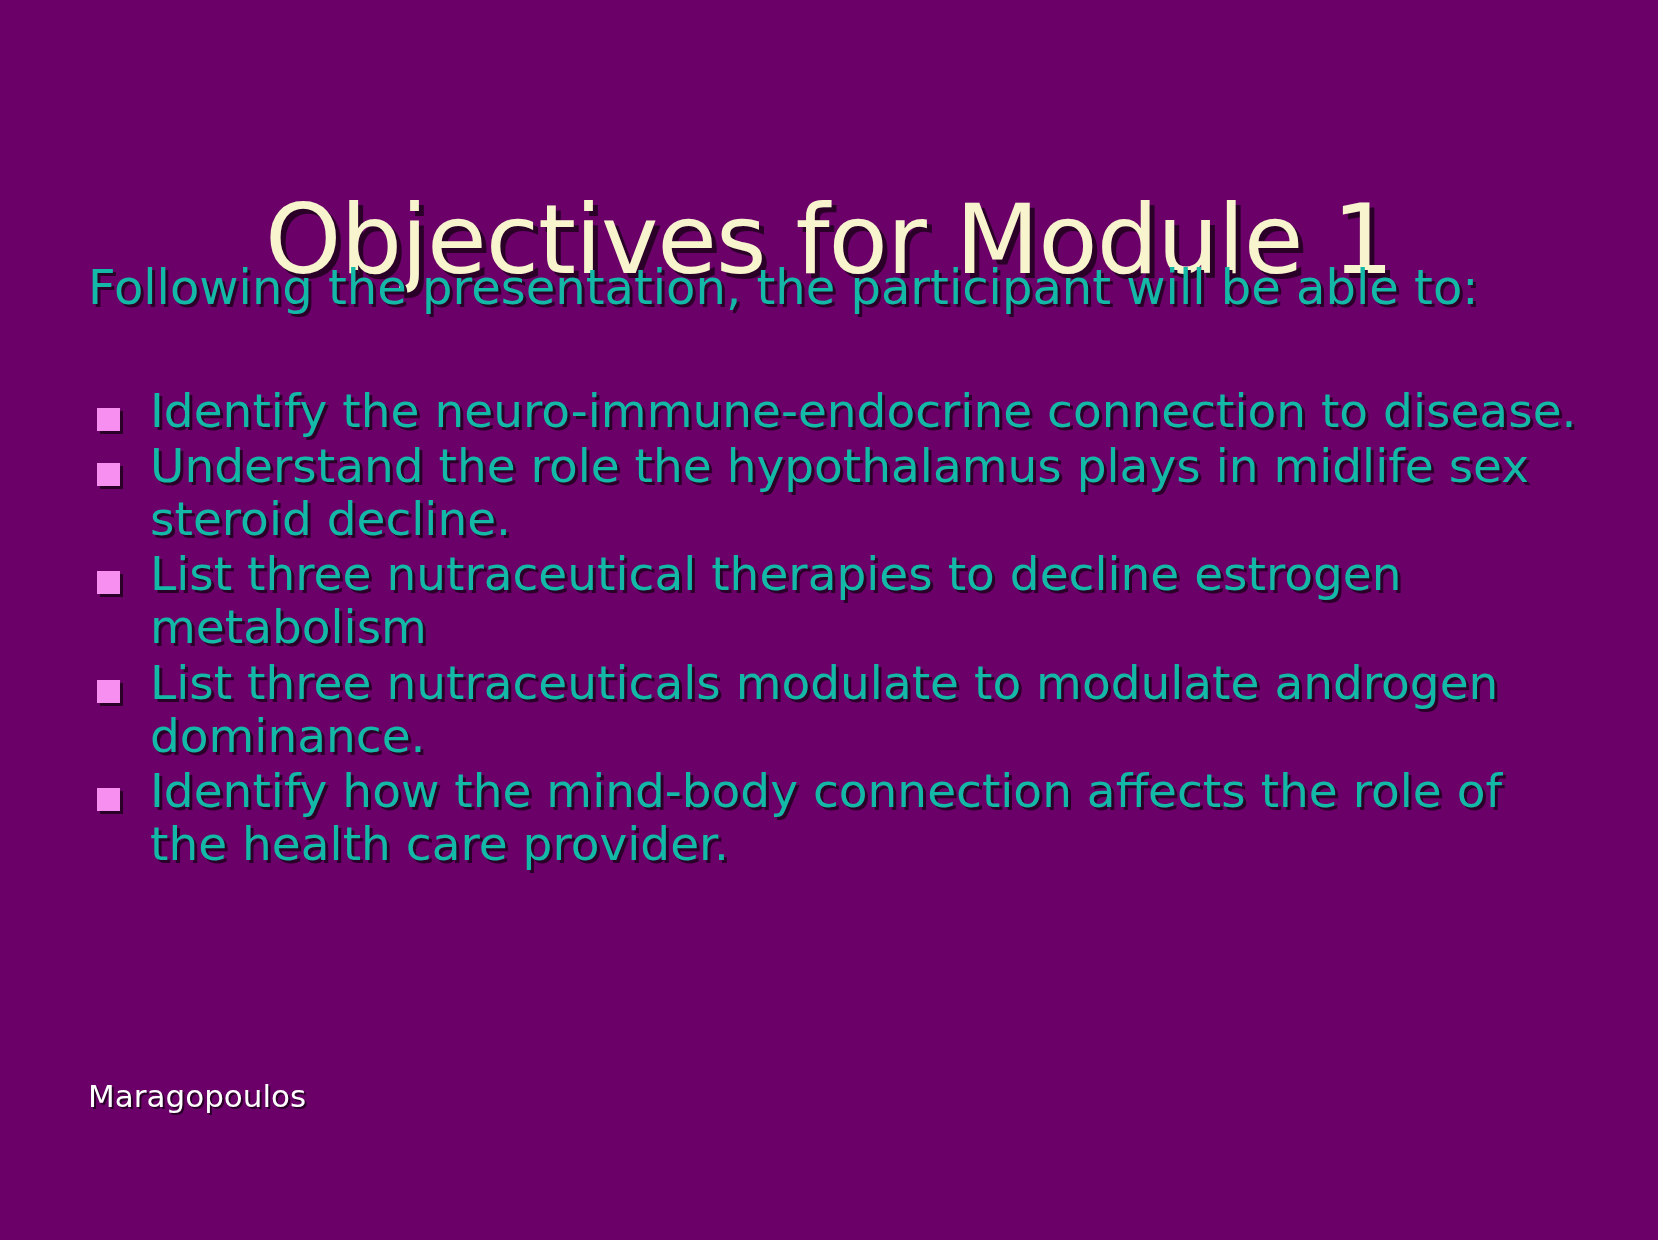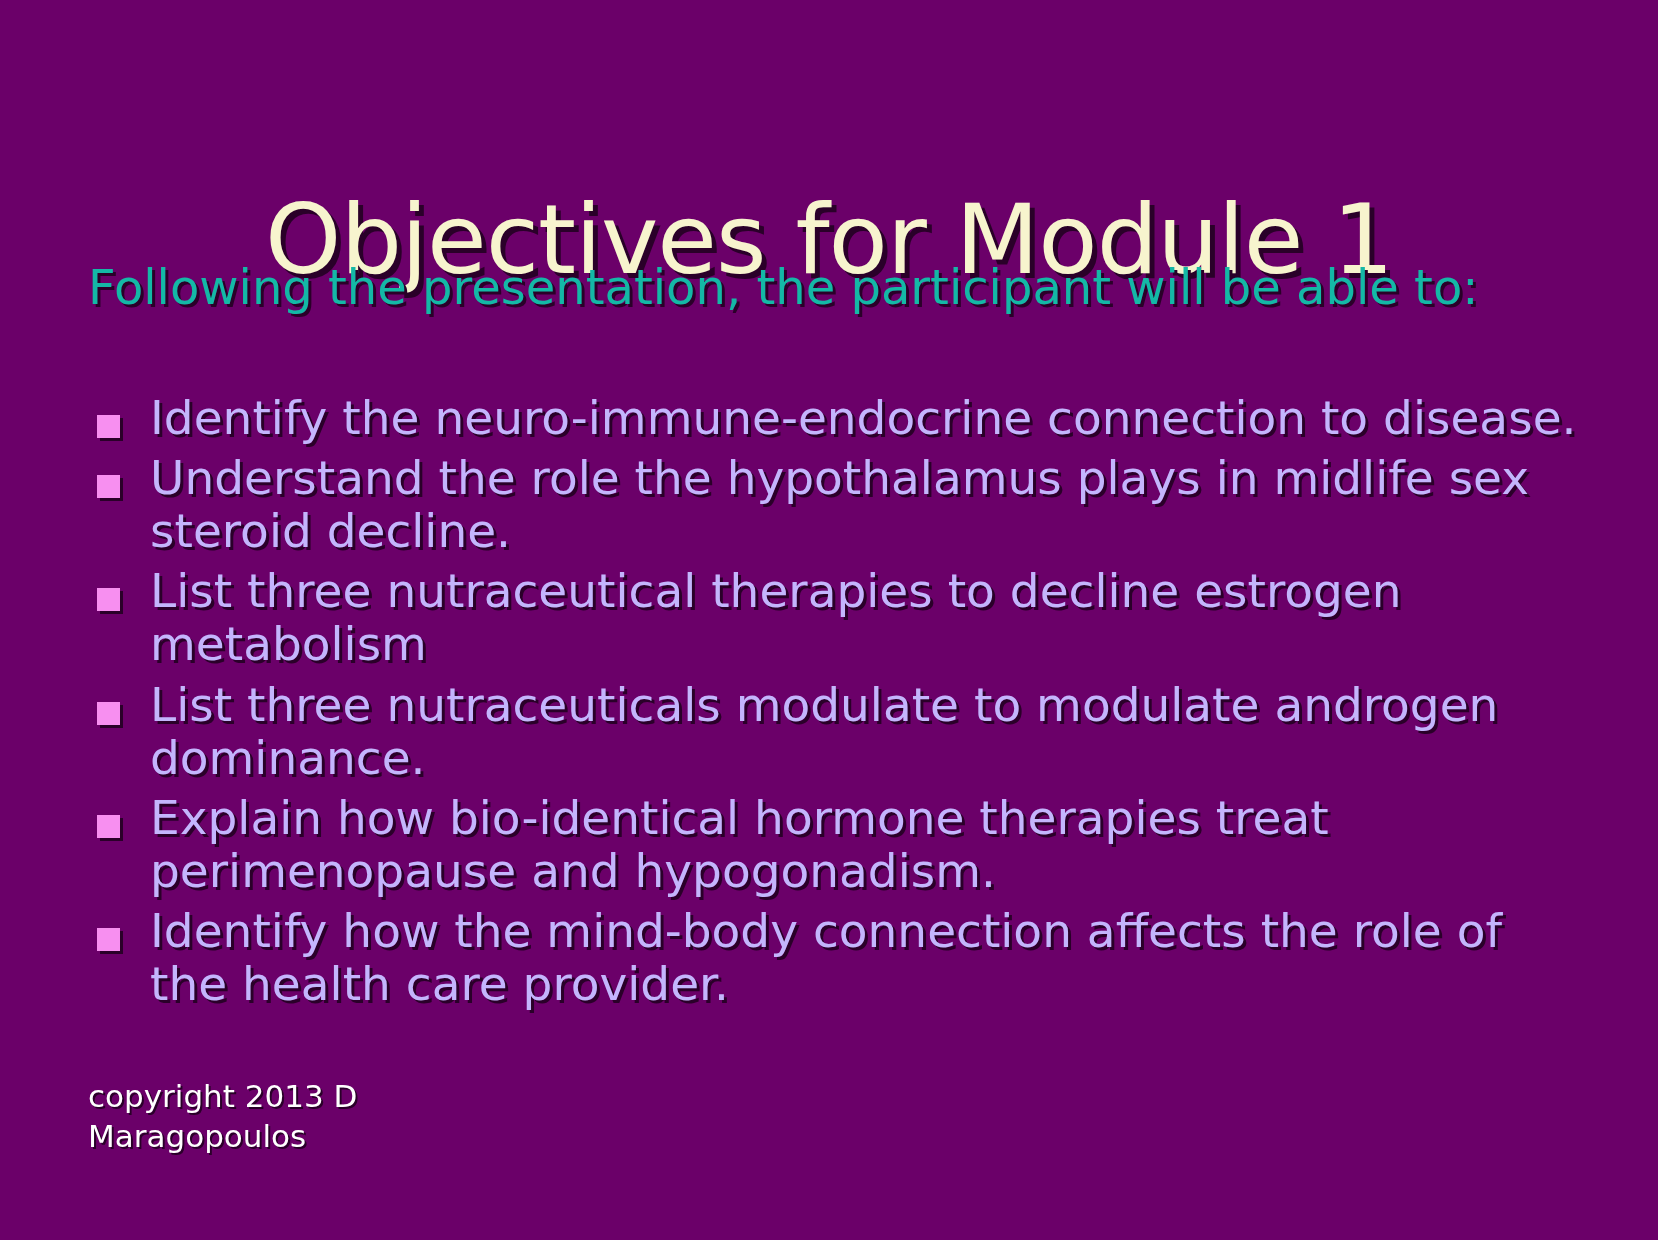--- a/index.html
+++ b/index.html
@@ -56,22 +56,22 @@
     top: 384px;
     left: 88px;
     width: 1500px;
     margin: 0;
     padding: 0;
     list-style: none;
   }
   .bullet-item {
     position: relative;
     padding-left: 62px;
-    margin: 7px 0 2px 0;
-    color: #c4b5fd;
+    margin: 0 0 2px 0;
+    color: #14b8a6;
     font-size: 47px;
     line-height: 1.13;
     text-shadow: 3px 3px 0 #2A0029;
   }
   .bullet-marker {
     position: absolute;
     left: 9px;
     top: 24px;
     width: 23px;
     height: 23px;
@@ -118,26 +118,21 @@
     <li class="bullet-item">
       <span class="bullet-marker"></span>
       <span class="bullet-text">List three nutraceutical therapies to decline estrogen metabolism</span>
     </li>
     <li class="bullet-item">
       <span class="bullet-marker"></span>
       <span class="bullet-text">List three nutraceuticals modulate to modulate androgen dominance.</span>
     </li>
     <li class="bullet-item">
       <span class="bullet-marker"></span>
-      <span class="bullet-text">Explain how bio-identical hormone therapies treat perimenopause and hypogonadism.</span>
-    </li>
-    <li class="bullet-item">
-      <span class="bullet-marker"></span>
       <span class="bullet-text">Identify how the mind-body connection affects the role of the health care provider.</span>
     </li>
   </ul>
 
   <div class="copyright">
-    <span class="copyright-line">copyright 2013 D</span>
     <span class="copyright-line">Maragopoulos</span>
   </div>
 
 </div>
 
 </body></html>

